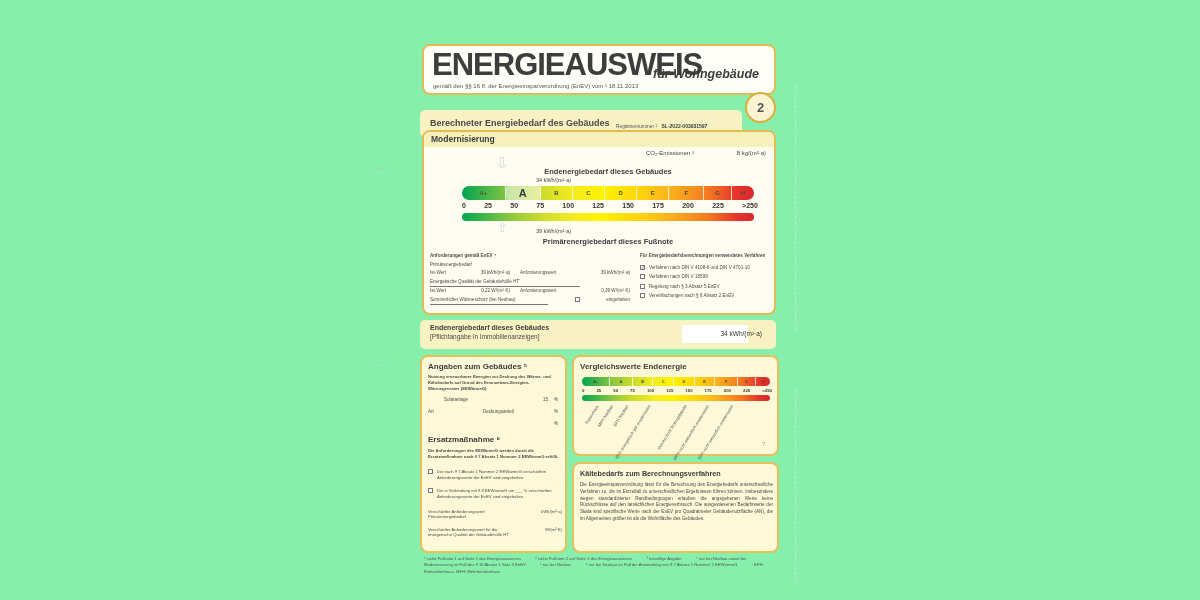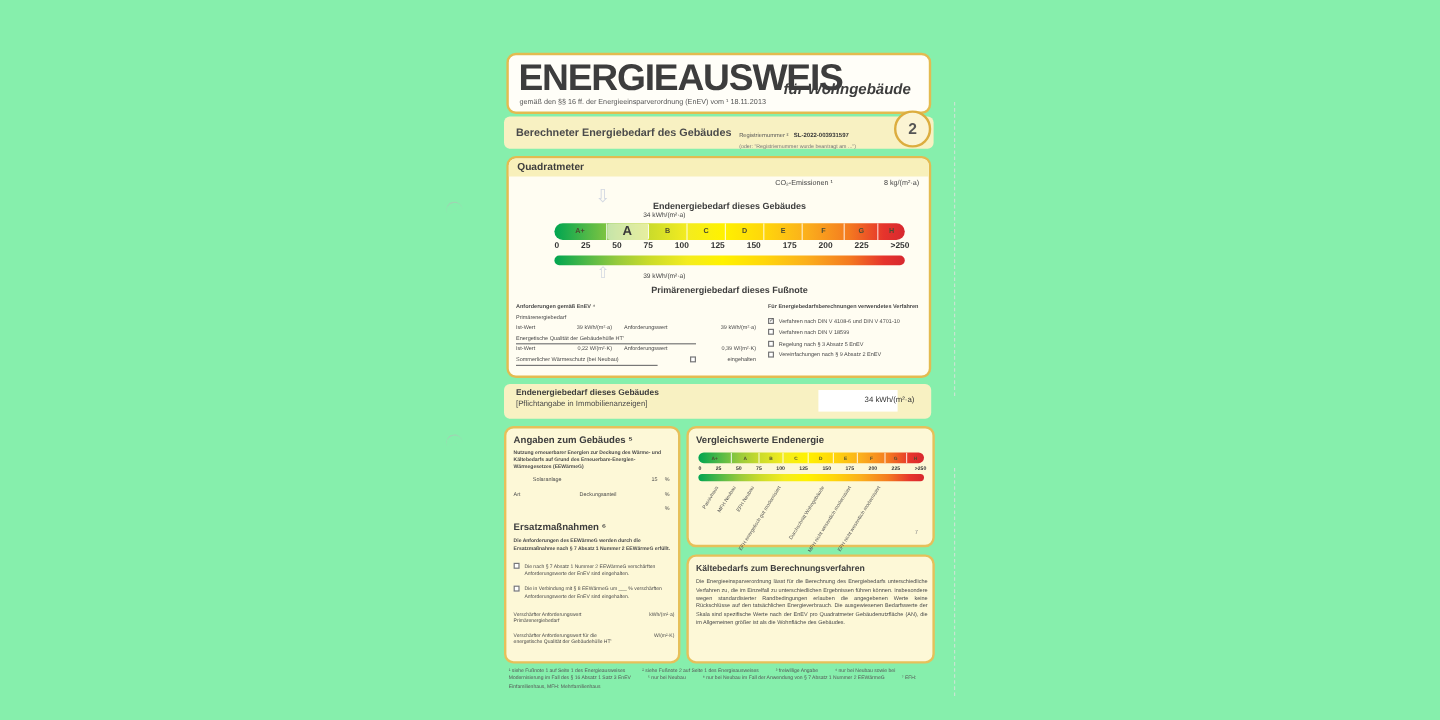--- a/index.html
+++ b/index.html
@@ -87,35 +87,35 @@
 <div class="scanline" style="left:795px;top:390px;height:190px;"></div>
 
 <div id="doc">
 
   <div class="abs goldbox" style="left:2px;top:4px;width:354px;height:51px;background:#fffef8;">
     <span class="abs h-main" style="left:8px;top:1px;">ENERGIEAUSWEIS</span>
     <span class="abs h-suffix" style="left:229px;top:21px;font-style:italic;">für Wohngebäude</span>
     <span class="abs h-sub" style="left:9px;top:37px;">gemäß den §§ 16 ff. der Energieeinsparverordnung (EnEV) vom ¹   18.11.2013</span>
   </div>
 
-  <div class="abs ybar" style="left:0px;top:57px;width:322px;height:27px;padding-left:36px;">
+  <div class="abs ybar" style="left:0px;top:70px;width:322px;height:27px;">
     <span class="abs bar-title" style="left:10px;top:8px;">Berechneter Energiebedarf des Gebäudes</span>
     <div class="abs" style="left:196px;top:4px;width:122px;">
       <div><span class="reg-lbl">Registriernummer ²</span>
            <span class="reg-val">SL-2022-003931597</span></div>
       <div class="reg-note">(oder: "Registriernummer wurde beantragt am ...")</div>
     </div>
   </div>
   <div class="abs pagecircle" style="left:325px;top:52px;">
     <span>2</span>
   </div>
 
   <div class="abs goldbox" style="left:2px;top:90px;width:354px;height:185px;">
     <div class="stripe"></div>
-    <span class="abs boxhead" style="left:7px;top:2px;">Quadratmeter</span>
+    <span class="abs boxhead" style="left:7px;top:2px;">Modernisierung</span>
     <span class="abs t6" style="left:222px;top:18px;">CO₂-Emissionen ¹</span>
     <span class="abs t6" style="right:8px;top:18px;">8  kg/(m²·a)</span>
 
     <span class="abs ghost" style="left:72px;top:22px;font-size:15px;">⇩</span>
     <div class="abs bold7" style="left:38px;top:35px;width:292px;text-align:center;">Endenergiebedarf dieses Gebäudes</div>
     <span class="abs t55" style="left:112px;top:45px;">34  kWh/(m²·a)</span>
 
     <div class="abs band grad" style="left:38px;top:54px;width:292px;height:14px;">
       <div class="cell c1">A+</div>
       <div class="cell c2 cur">A</div>
@@ -215,21 +215,21 @@
     </div>
     <div class="abs" style="left:6px;top:52px;width:132px;font-size:4.5px;color:#4a4a4a;">
       <span style="position:absolute;left:0;">Art</span>
       <span style="position:absolute;left:55px;">Deckungsanteil</span>
       <span style="position:absolute;right:2px;">%</span>
     </div>
     <div class="abs" style="left:6px;top:64px;width:132px;font-size:4.5px;color:#4a4a4a;">
       <span style="position:absolute;right:2px;">%</span>
     </div>
 
-    <div class="abs sechead" style="left:6px;top:78px;">Ersatzmaßnahmen ⁶</div>
+    <div class="abs sechead" style="left:6px;top:78px;">Ersatzmaßnahme ⁶</div>
     <div class="abs t42b" style="left:6px;top:91px;width:132px;">Die Anforderungen des EEWärmeG werden durch die Ersatzmaßnahme nach § 7 Absatz 1 Nummer 2 EEWärmeG erfüllt.</div>
     <div class="abs vitem" style="left:6px;top:112px;width:134px;">
       <span class="cb">
             <span></span>
           </span>
       <span class="t42" style="flex:1;">Die nach § 7 Absatz 1 Nummer 2 EEWärmeG verschärften Anforderungswerte der EnEV sind eingehalten.</span>
     </div>
     <div class="abs vitem" style="left:6px;top:131px;width:134px;">
       <span class="cb">
             <span></span>

